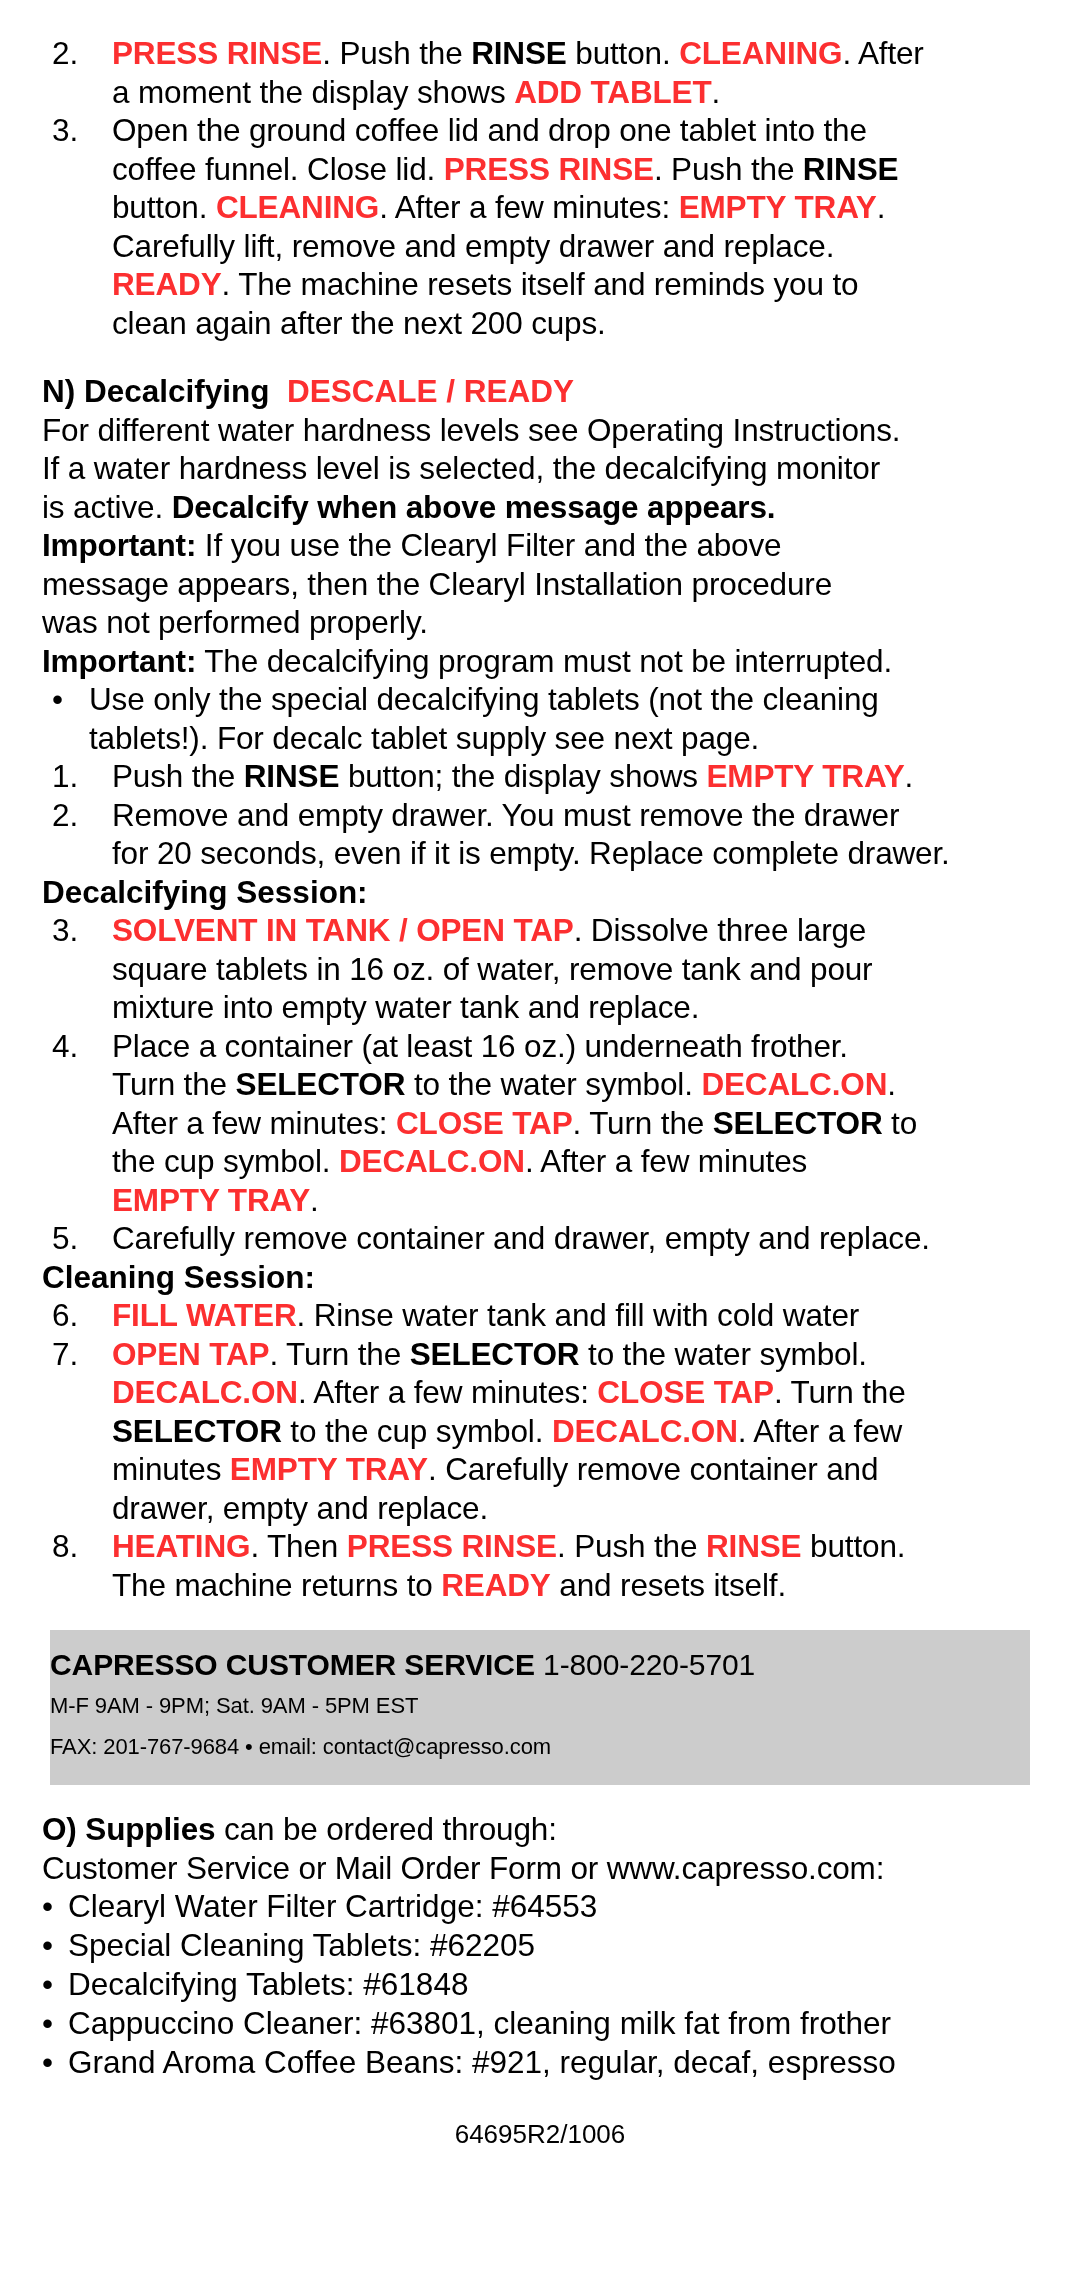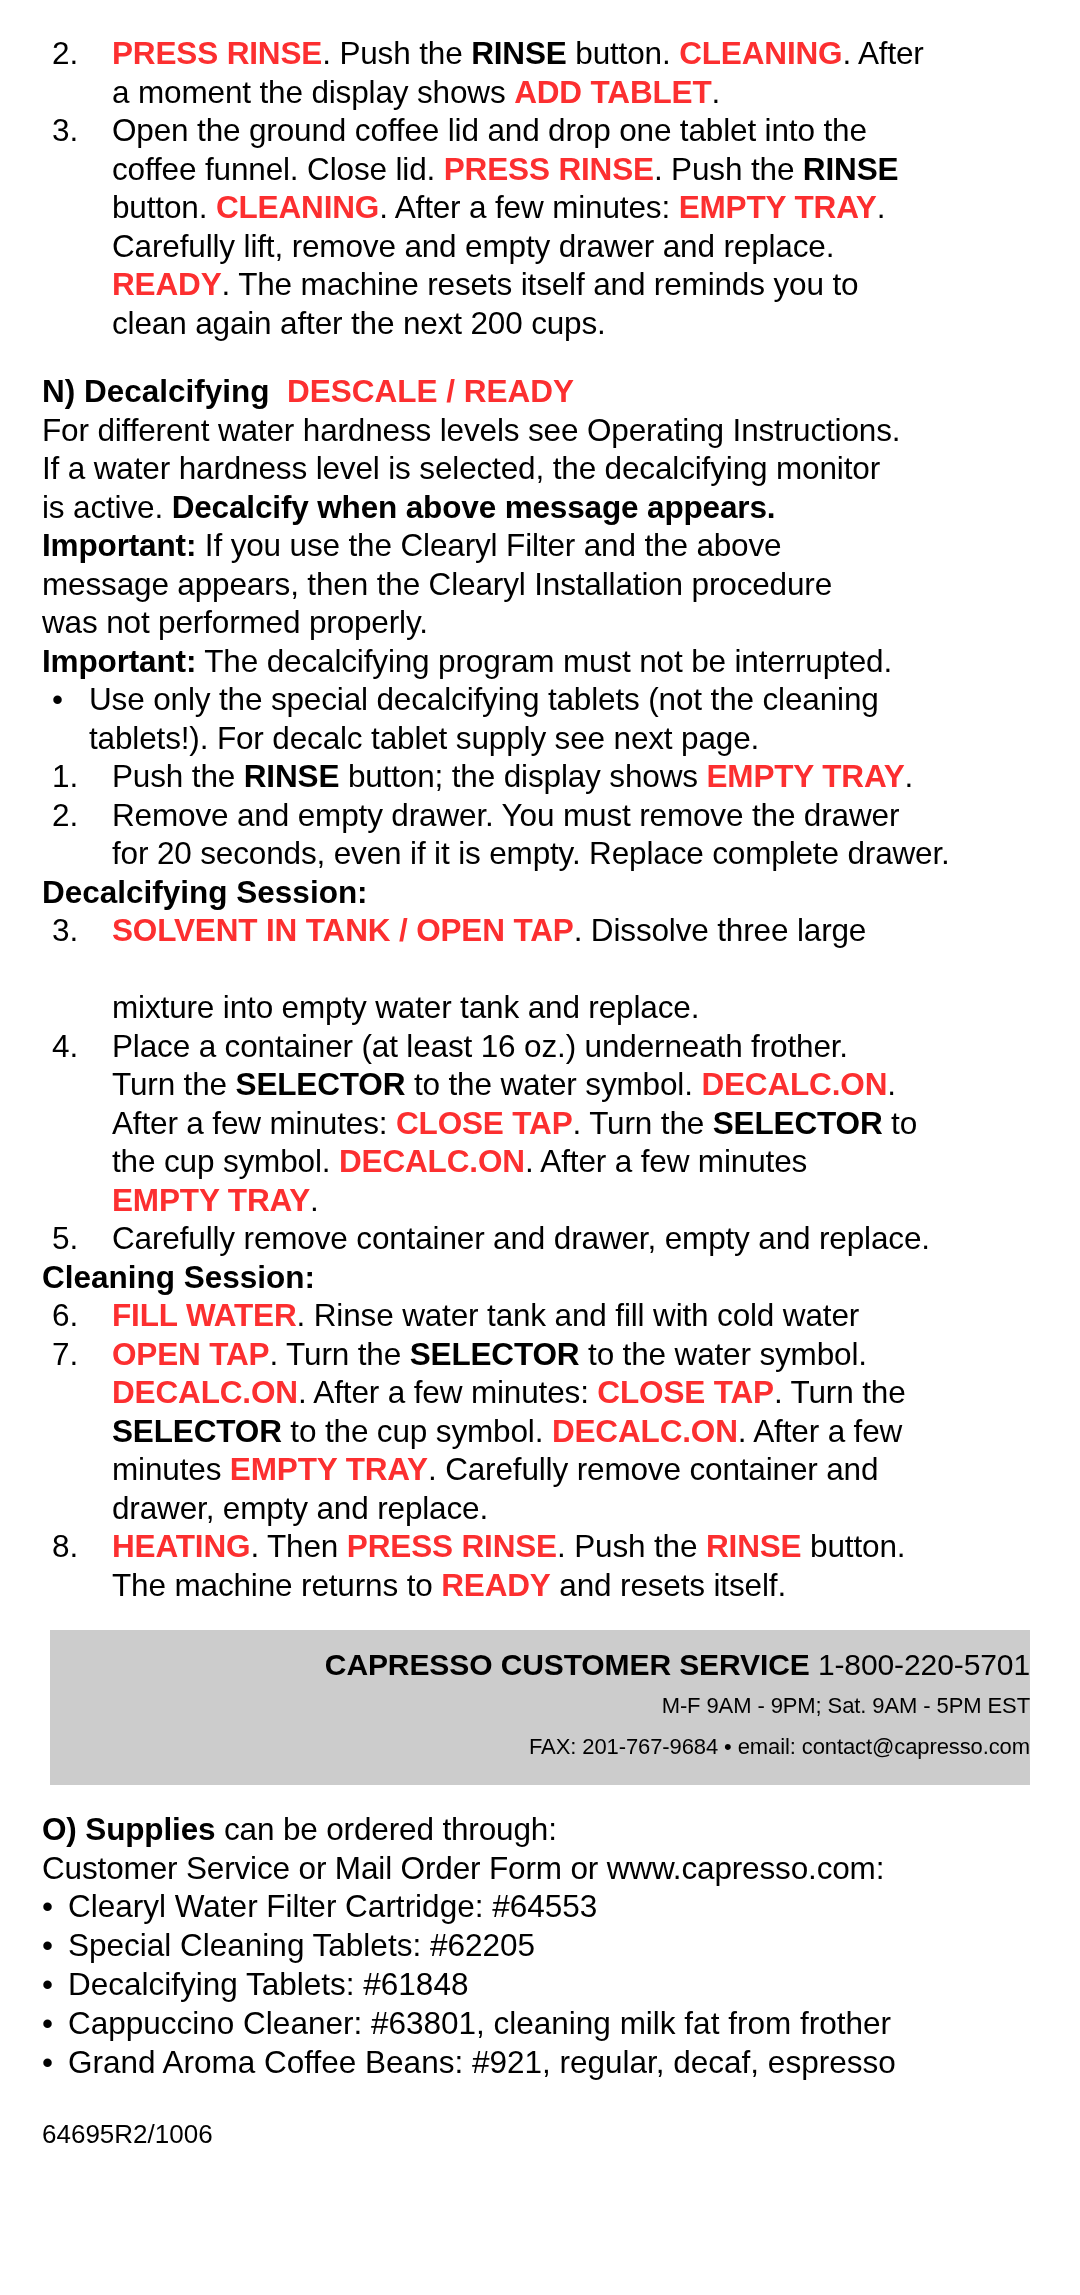--- a/index.html
+++ b/index.html
@@ -73,21 +73,21 @@
     font-weight: bold;
     margin: 0;
   }
   .gap-lg { height: 30px; }
 
   
   .cs-box {
     background: #cccccc;
     margin: 26px 8px 0 8px;
     padding: 14px 0 18px 0;
-    text-align: right;
+    text-align: left;
   }
   .cs-line {
     font-size: 22px;
     line-height: 41px;
     letter-spacing: -0.1px;
   }
   .cs-line.first { font-size: 30px; }
 
   
   .supplies {
@@ -97,21 +97,21 @@
     display: flex;
     align-items: flex-start;
     font-size: 31.5px;
     line-height: 39px;
   }
   .sup-bullet .dot {
     flex: 0 0 auto;
     width: 26px;
   }
   .footer-code {
-    text-align: left;
+    text-align: center;
     font-size: 26px;
     line-height: 32px;
     margin-top: 36px;
   }
 </style>
 </head>
 <body>
 
 <div class="page">
 
@@ -157,21 +157,21 @@
 
   <div class="num-item blk">
     <span class="marker">2.</span>
     <span class="body"><span>Remove and empty drawer. You must remove the drawer</span><br><span>for 20 seconds, even if it is empty. Replace complete drawer.</span></span>
   </div>
 
   <div class="sect-head">Decalcifying Session:</div>
 
   <div class="num-item blk">
     <span class="marker">3.</span>
-    <span class="body"><span class="red">SOLVENT IN TANK / OPEN TAP</span><span>. Dissolve three large</span><br><br><span>mixture into empty water tank and replace.</span></span>
+    <span class="body"><span class="red">SOLVENT IN TANK / OPEN TAP</span><span>. Dissolve three large</span><br><span>square tablets in 16 oz. of water, remove tank and pour</span><br><span>mixture into empty water tank and replace.</span></span>
   </div>
 
   <div class="num-item blk">
     <span class="marker">4.</span>
     <span class="body"><span>Place a container (at least 16 oz.) underneath frother.</span><br><span>Turn the </span><b>SELECTOR</b><span> to the water symbol. </span><span class="red">DECALC.ON</span><span>.</span><br><span>After a few minutes: </span><span class="red">CLOSE TAP</span><span>. Turn the </span><b>SELECTOR</b><span> to</span><br><span>the cup symbol. </span><span class="red">DECALC.ON</span><span>. After a few minutes</span><br><span class="red">EMPTY TRAY</span><span>.</span></span>
   </div>
 
   <div class="num-item blk">
     <span class="marker">5.</span>
     <span class="body">Carefully remove container and drawer, empty and replace.</span>

